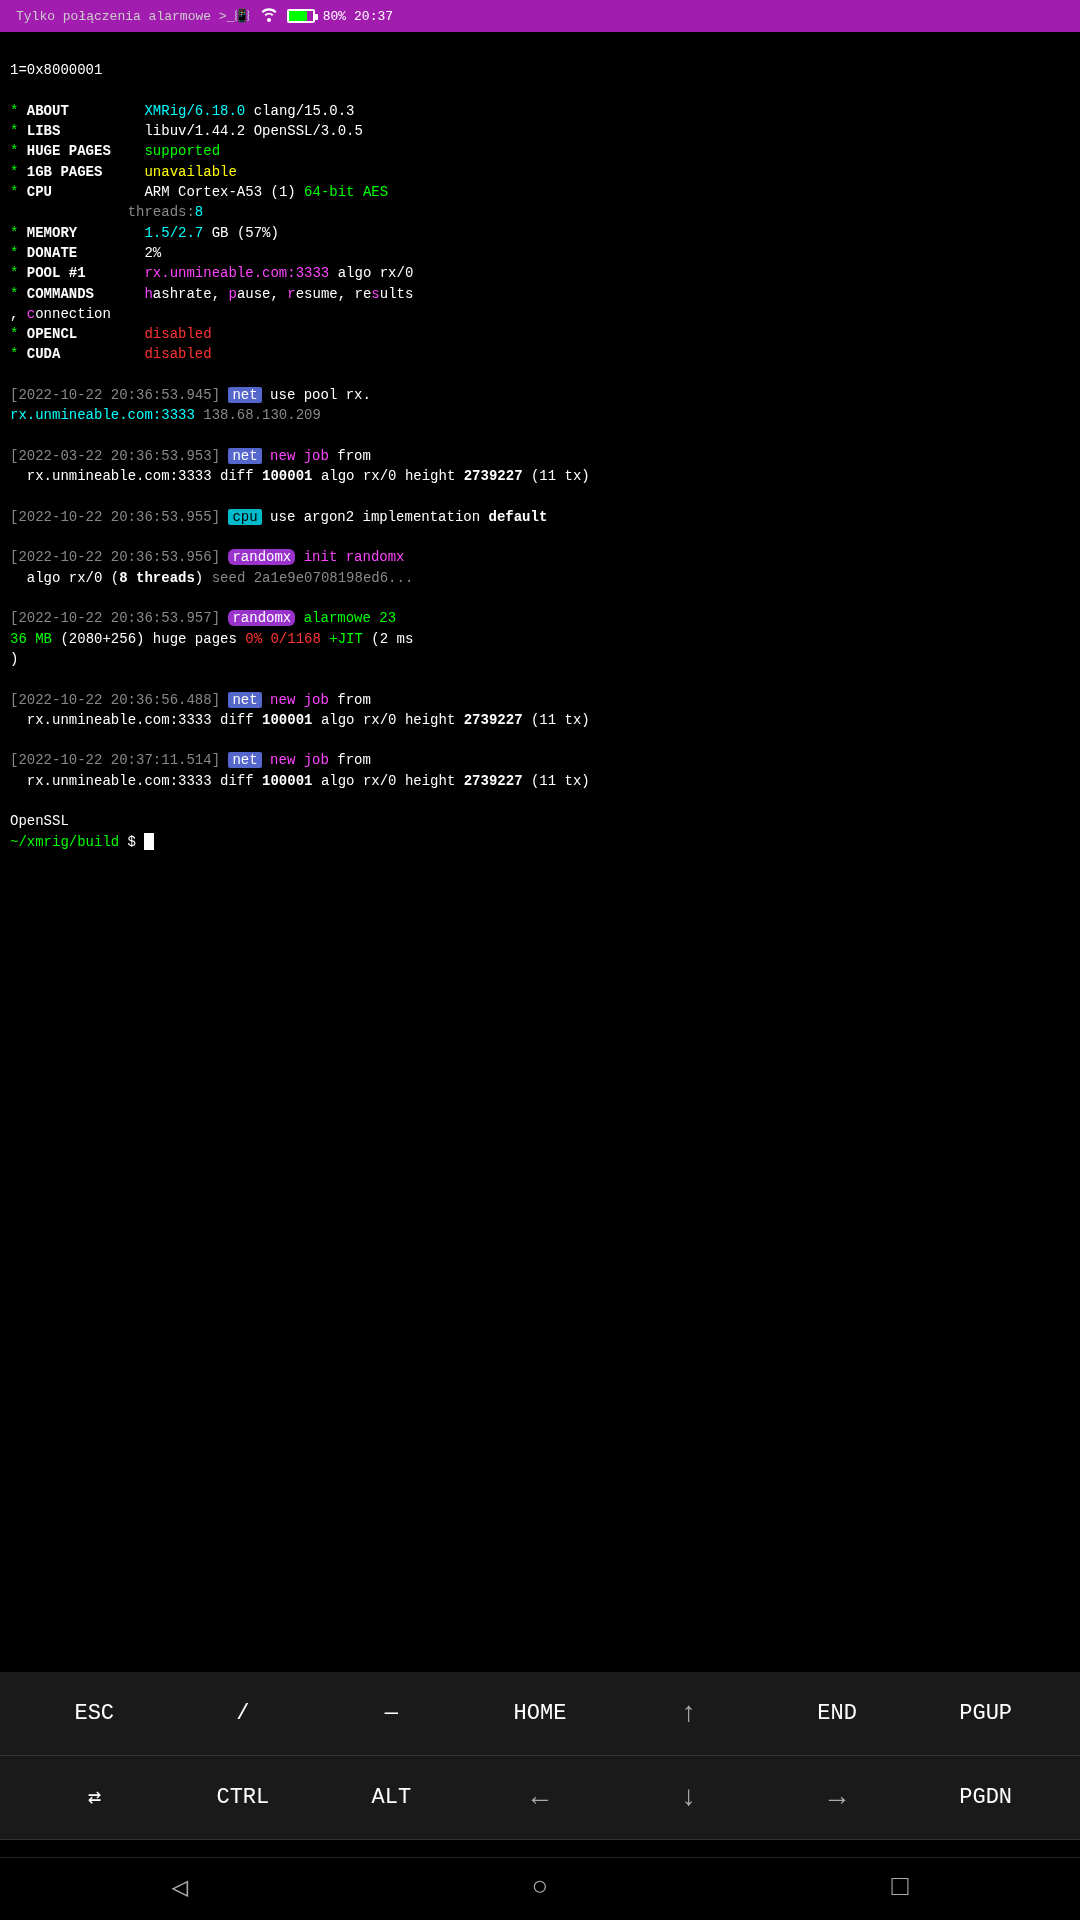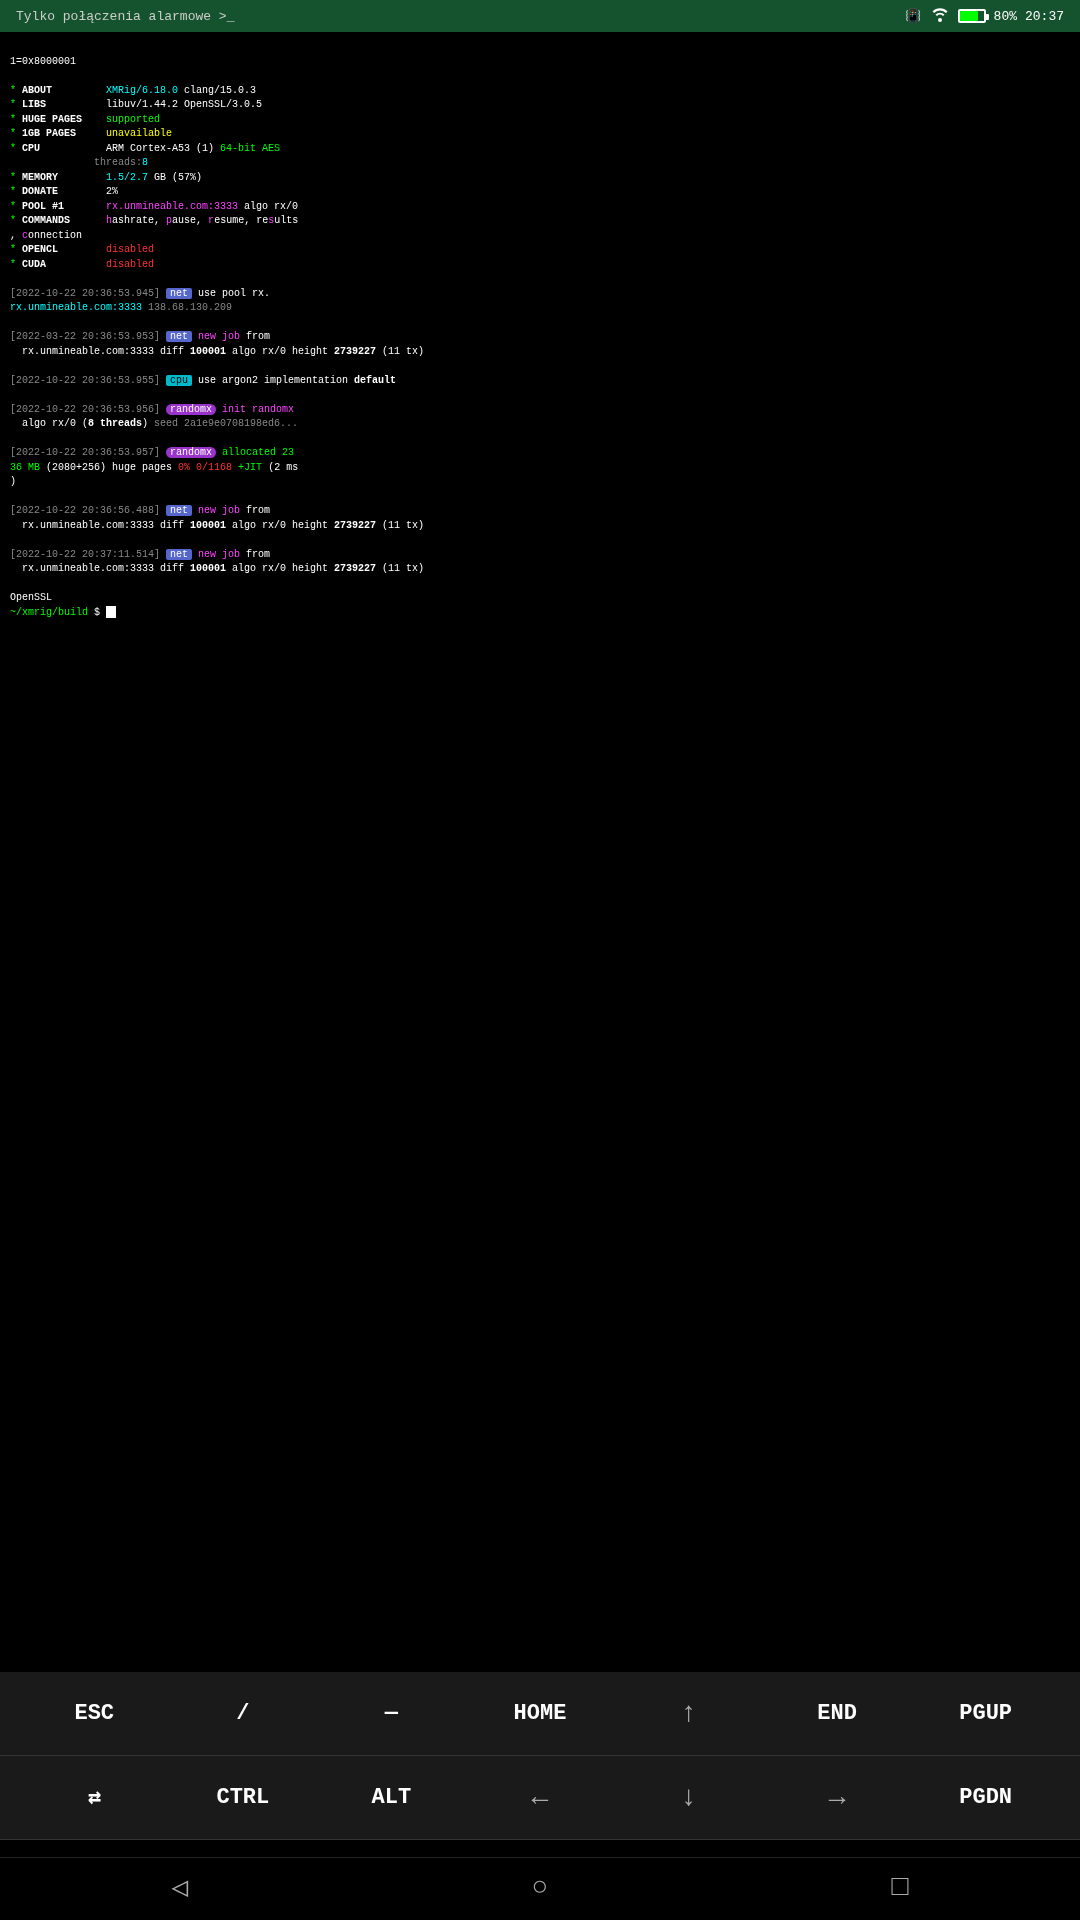--- a/index.html
+++ b/index.html
@@ -9,35 +9,34 @@
       background: #000;
       color: #d0d0d0;
       font-family: 'Courier New', Courier, monospace;
       font-size: 14px;
       width: 1080px;
       min-height: 1920px;
       overflow-x: hidden;
     }
 
     .status-bar {
-      background: #14532d;
+      background: #a21caf;
       color: #fff;
       display: flex;
-      justify-content: space-between;
       align-items: center;
       padding: 6px 16px;
       font-size: 13px;
     }
 
     .status-left { color: #ccc; font-size: 13px; }
     .status-right { display: flex; align-items: center; gap: 8px; font-size: 13px; }
 
     .terminal {
       padding: 8px 10px;
-      font-size: 10px;
+      font-size: 14px;
       line-height: 1.45;
       white-space: pre-wrap;
       word-break: break-all;
     }
 
     .white { color: #ffffff; }
     .gray { color: #888; }
     .green { color: #00ff00; }
     .cyan { color: #00ffff; }
     .yellow { color: #ffff00; }
@@ -62,21 +61,21 @@
       display: flex;
       justify-content: space-around;
       align-items: center;
       padding: 18px 20px;
       border-bottom: 1px solid #333;
     }
 
     .key-btn {
       color: #ffffff;
       font-size: 22px;
-      font-weight: bold;
+      font-weight: normal;
       background: transparent;
       border: none;
       cursor: pointer;
       padding: 8px 12px;
       font-family: 'Courier New', Courier, monospace;
       min-width: 80px;
       text-align: center;
     }
 
     .key-btn-small {
@@ -185,21 +184,21 @@
 rx.unmineable.com:3333</span> <span class="gray">138.68.130.209</span>
 
 <span class="gray">[2022-03-22 20:36:53.953]</span> <span class="blue-bg">net</span> <span class="magenta">new job</span> <span class="white">from
   rx.unmineable.com:3333 diff <b>100001</b> algo rx/0 height <b>2739227</b> (11 tx)</span>
 
 <span class="gray">[2022-10-22 20:36:53.955]</span> <span class="cyan-bg">cpu</span> <span class="white">use argon2 implementation <b>default</b></span>
 
 <span class="gray">[2022-10-22 20:36:53.956]</span> <span class="purple-bg">randomx</span> <span class="magenta">init randomx</span> <span class="white">
   algo rx/0 (<b>8 threads</b>) <span class="gray">seed 2a1e9e0708198ed6...</span></span>
 
-<span class="gray">[2022-10-22 20:36:53.957]</span> <span class="purple-bg">randomx</span> <span class="green">allocated</span> <span class="green">23</span>
+<span class="gray">[2022-10-22 20:36:53.957]</span> <span class="purple-bg">randomx</span> <span class="green">alarmowe</span> <span class="green">23</span>
 <span class="green">36 MB</span> <span class="white">(2080+256) huge pages </span><span class="red">0% 0/1168</span> <span class="green">+JIT</span> <span class="white">(2 ms</span>
 <span class="white">)</span>
 
 <span class="gray">[2022-10-22 20:36:56.488]</span> <span class="blue-bg">net</span> <span class="magenta">new job</span> <span class="white">from
   rx.unmineable.com:3333 diff <b>100001</b> algo rx/0 height <b>2739227</b> (11 tx)</span>
 
 <span class="gray">[2022-10-22 20:37:11.514]</span> <span class="blue-bg">net</span> <span class="magenta">new job</span> <span class="white">from
   rx.unmineable.com:3333 diff <b>100001</b> algo rx/0 height <b>2739227</b> (11 tx)</span>
 
 <span class="white">OpenSSL</span>

